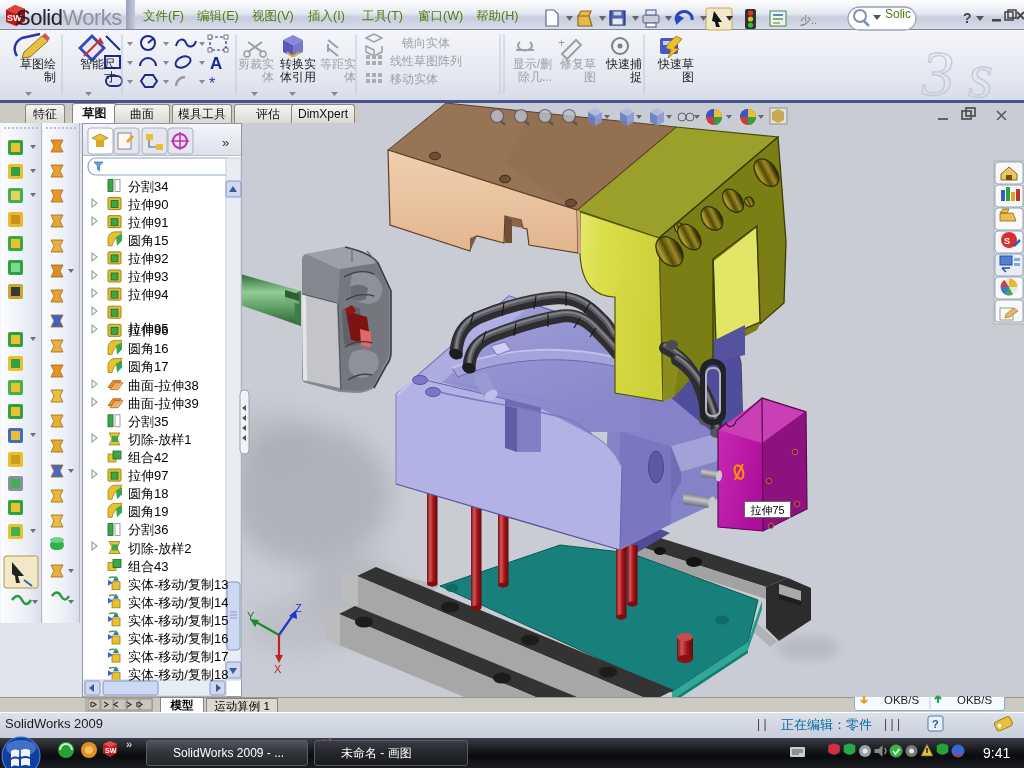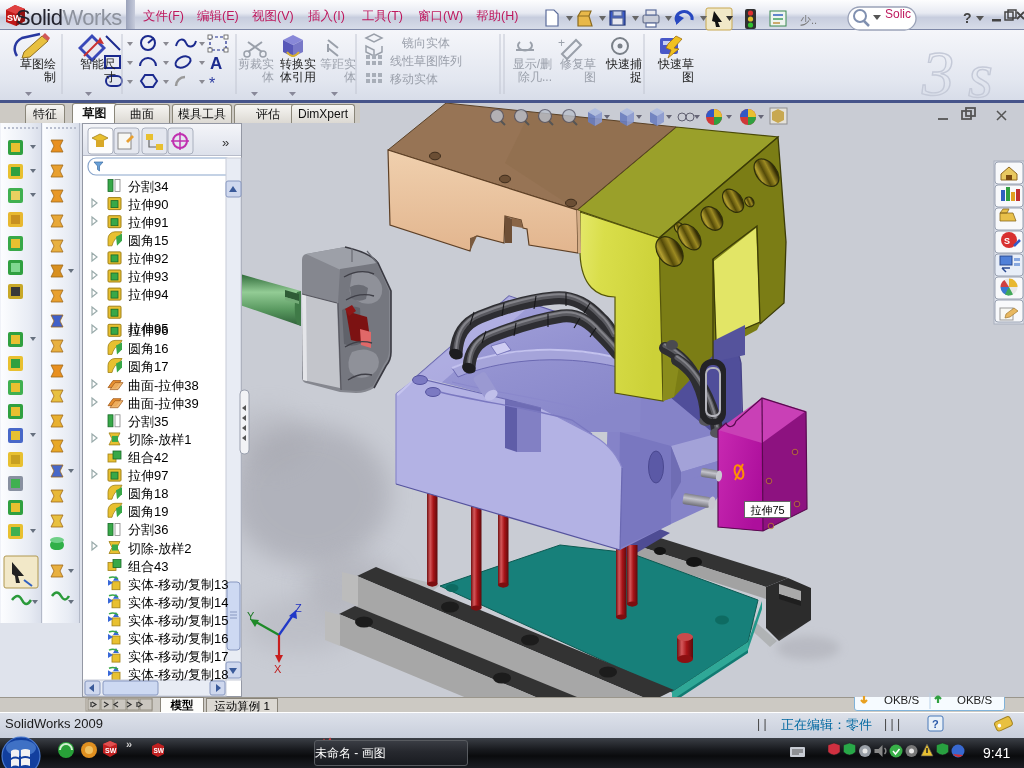--- a/index.html
+++ b/index.html
@@ -13,21 +13,21 @@
 .tab.act{background:#fdfdfd;top:0;height:20px;font-weight:bold}
 #leftpanel{left:0;top:123px;width:242px;height:574px;background:#dfe3ec;z-index:0}
 .tcol{position:absolute;top:123px;height:500px;background:linear-gradient(90deg,#fcfdff,#e8ecf4 70%,#d9deea);border-right:1px solid #b3b9c8;border-left:1px solid #f0f2f8}
 #tree{left:82px;top:123px;width:160px;height:574px;background:#fff;border:1px solid #9498a4;z-index:0}
 #treetabs{left:83px;top:124px;width:158px;height:32px;background:linear-gradient(#f4f5f9,#dde1eb);border-bottom:1px solid #b8bcca;z-index:0}
 #bottombar{left:0;top:697px;width:1024px;height:15px;background:#ccc9c3;border-top:1px solid #9a968c;z-index:0}
 #statusbar{left:0;top:712px;width:1024px;height:26px;background:linear-gradient(#dde1ea,#c8cedb);border-top:1px solid #fff;z-index:0}
 #taskbar{left:0;top:738px;width:1024px;height:30px;background:linear-gradient(#3b3f46,#17191d 40%,#0a0b0d 60%,#1c1e24);z-index:0}
 .tbtn{position:absolute;top:740px;height:26px;border-radius:3px;border:1px solid #585b60;color:#fff;font-size:12px;line-height:24px;white-space:nowrap;overflow:hidden;z-index:2}
 #okbs{left:854px;top:691px;width:151px;height:20px;background:#f6fbff;border:1px solid #7fb2d9;border-radius:3px;z-index:0;font-size:12px;color:#333}
-.mtxt{position:absolute;top:8px;font-size:12.5px;color:#be185d;z-index:2;white-space:nowrap}
+.mtxt{position:absolute;top:8px;font-size:12.5px;color:#4d7c0f;z-index:2;white-space:nowrap}
 .btxt{position:absolute;font-size:12px;color:#222;text-align:right;z-index:2;line-height:13px;white-space:nowrap}
 .gtxt{color:#9ba0ab}
 .titem{position:absolute;font-size:13px;color:#000;z-index:2;white-space:nowrap}
 svg{position:absolute;left:0;top:0;z-index:1}
 #texts{position:absolute;left:0;top:0;width:1024px;height:768px;z-index:2;pointer-events:none}
 </style></head>
 <body>
 <div class="a" id="titlebar"></div>
 <div class="a" id="logosep"></div>
 <div class="a" id="row2"></div>
@@ -776,14 +776,15 @@
 <span class="titem" style="left:128px;top:503px">圆角19</span>
 <span class="titem" style="left:128px;top:521px">分割36</span>
 <span class="titem" style="left:128px;top:540px">切除-放样2</span>
 <span class="titem" style="left:128px;top:558px">组合43</span>
 <span class="titem" style="left:128px;top:576px">实体-移动/复制13</span>
 <span class="titem" style="left:128px;top:594px">实体-移动/复制14</span>
 <span class="titem" style="left:128px;top:612px">实体-移动/复制15</span>
 <span class="titem" style="left:128px;top:630px">实体-移动/复制16</span>
 <span class="titem" style="left:128px;top:648px">实体-移动/复制17</span>
 <span class="titem" style="left:128px;top:666px">实体-移动/复制18</span>
-<div class="tbtn" style="left:314px;width:154px;background:linear-gradient(#3a3d44,#26282e 45%,#191b20);">未命名 - 画图</div>
+<div class="tbtn" style="left:146px;width:162px;background:linear-gradient(#52555c,#33363c 45%,#24262b);padding-left:26px">SolidWorks 2009 - ...</div>
+<div class="tbtn" style="left:314px;width:154px;background:linear-gradient(#3a3d44,#26282e 45%,#191b20);padding-left:26px">未命名 - 画图</div>
 </div>
 
 </body></html>

